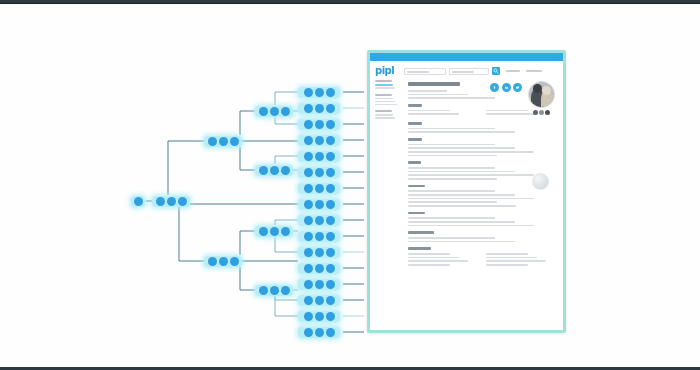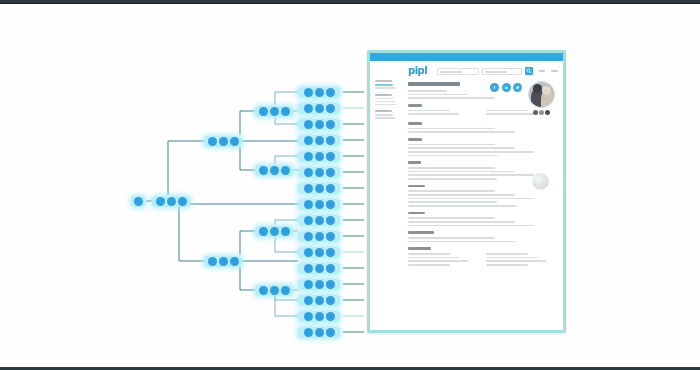--- a/index.html
+++ b/index.html
@@ -54,21 +54,20 @@
   #panel-topband {
     height:8px; background:#2eaae0; width:100%;
   }
   #panel-inner { position:relative; width:100%; height:100%; background:#fff; }
 
   
   #navrow {
     display:flex; align-items:center;
     padding:4px 5px 3px 5px;
     height:19px;
-    margin-left:33px;
   }
   .logo {
     font-family:"DejaVu Sans", sans-serif;
     font-weight:bold;
     font-size:10px;
     color:#2a9ad6;
     letter-spacing:-0.5px;
     line-height:10px;
   }
   .srch-wrap { display:flex; align-items:center; gap:3px; margin-left:10px; }

